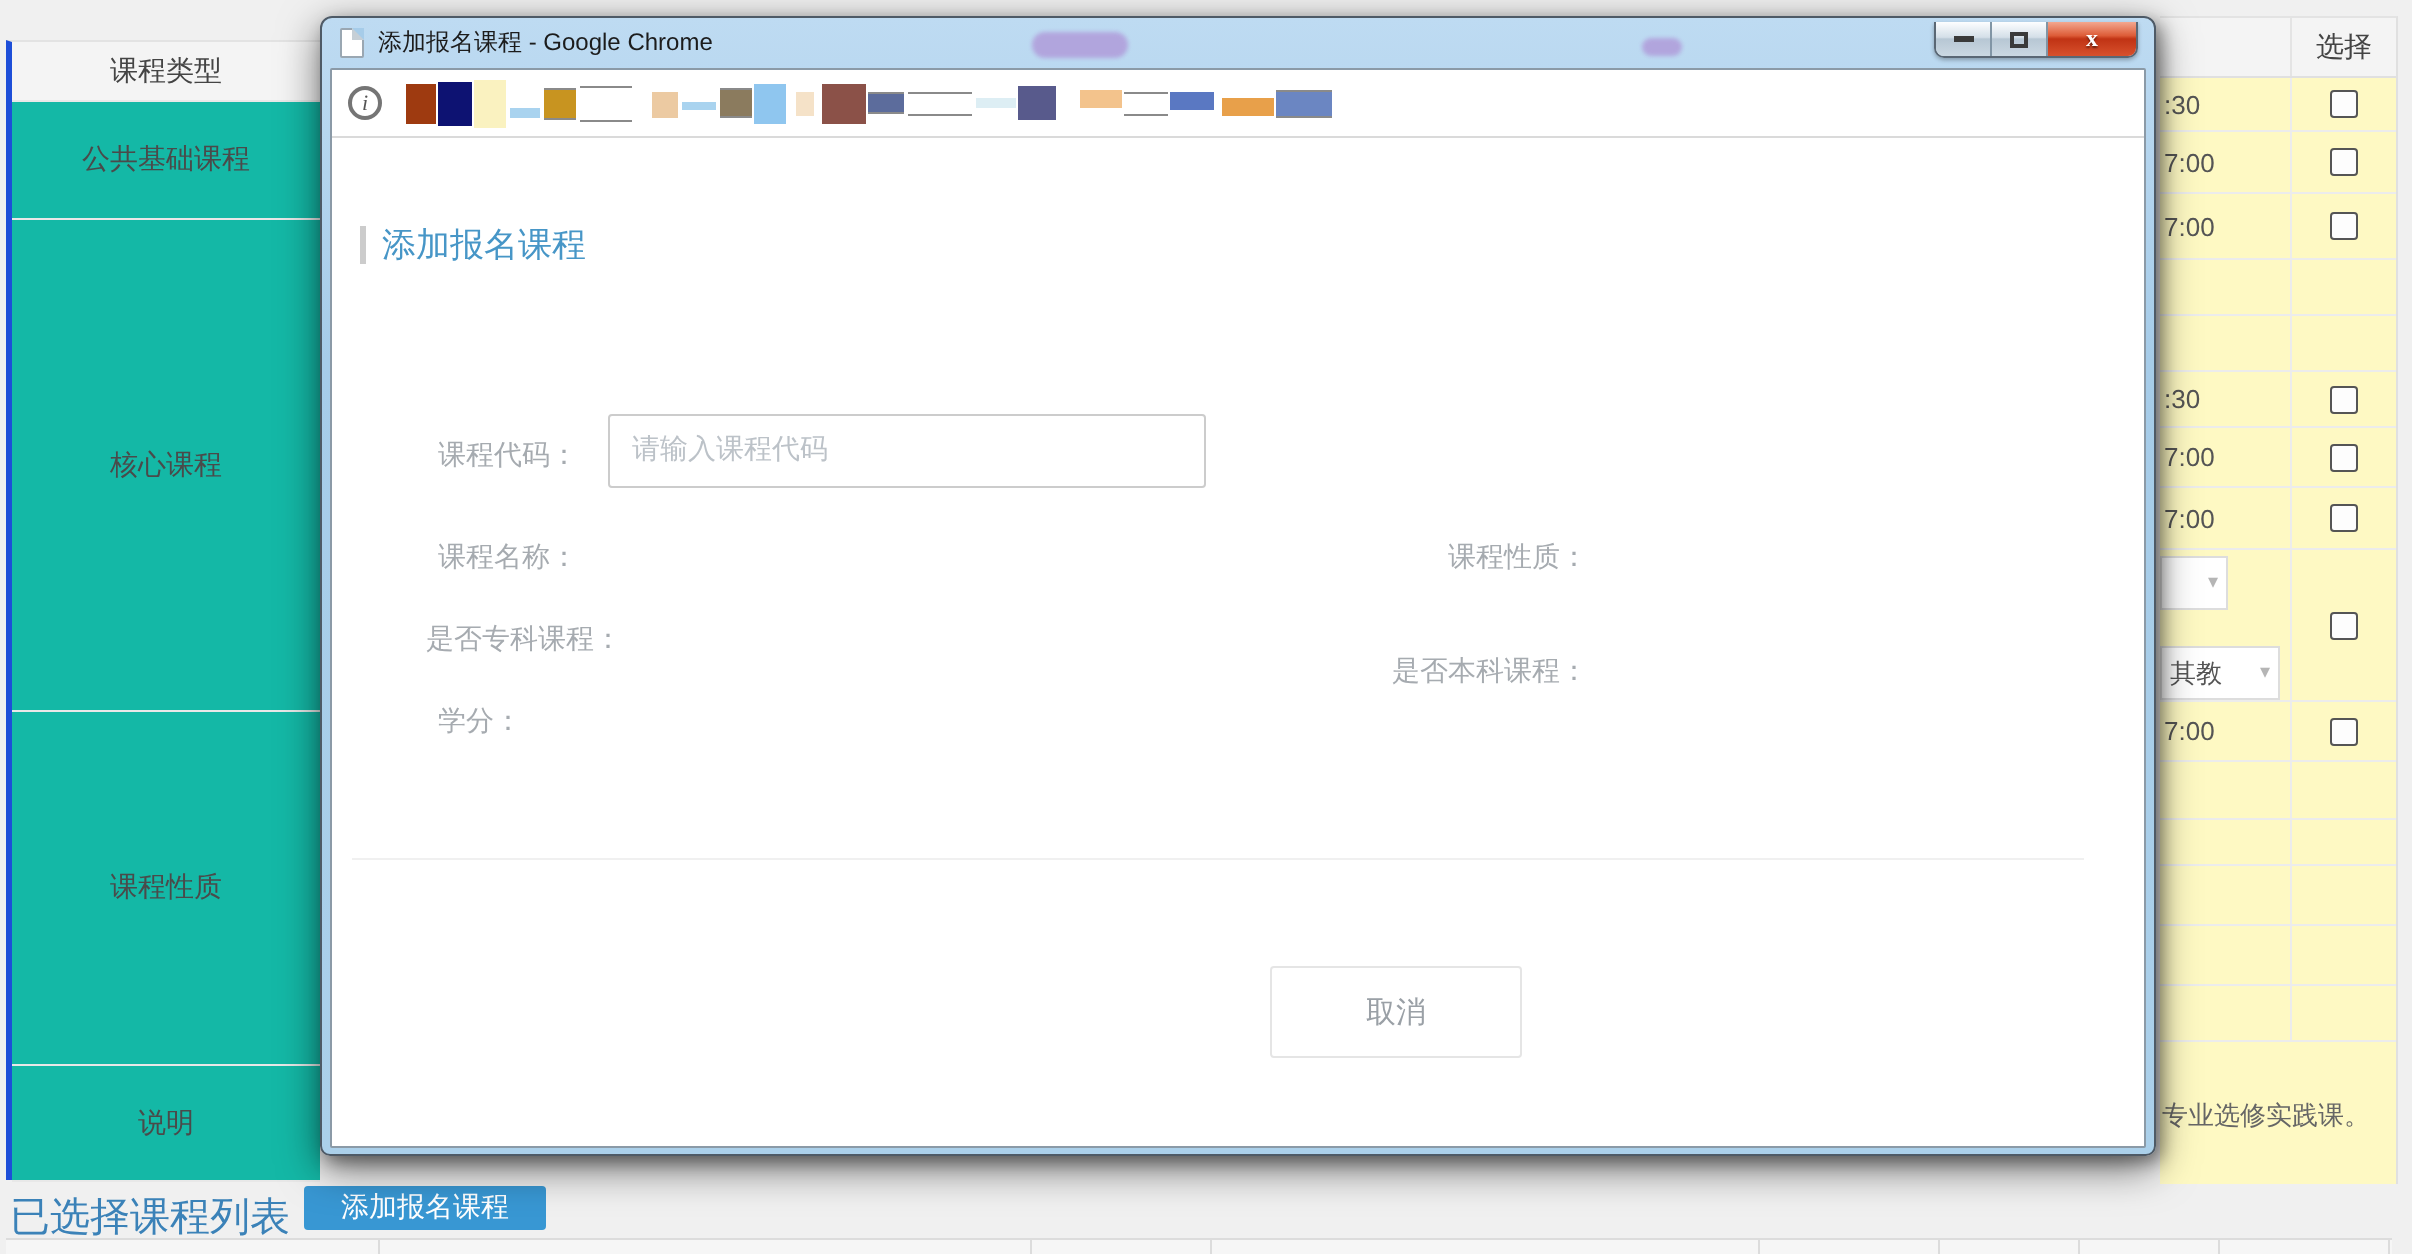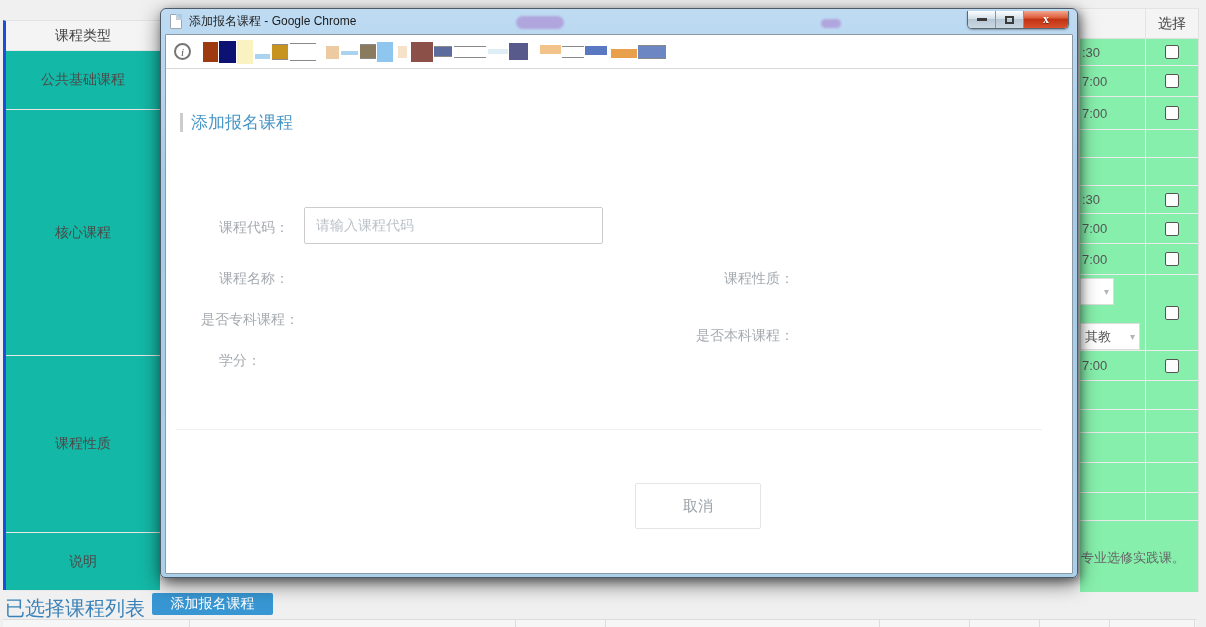--- a/index.html
+++ b/index.html
@@ -22,21 +22,21 @@
   }
   .left-table .hdr { height:30px; background:#f4f4f4; color:#444; }
   .lt-r0 { height:59px; }
   .lt-r1 { height:246px; }
   .lt-r2 { height:177px; }
   .lt-r3 { height:58px; border-bottom:1px solid #e8e8e8; }
 
   
   .right-table {
     position:absolute; left:1080px; top:8px; width:119px; height:584px;
-    background:#86efac; border-right:1px solid #e0e0e0; border-top:1px solid #e3e3e3;
+    background:#fef9c3; border-right:1px solid #e0e0e0; border-top:1px solid #e3e3e3;
   }
   .right-table .hrow {
     height:30px; background:#f4f4f4; border-bottom:1px solid #e0e0e0; display:flex;
   }
   .right-table .hrow .t-cell { width:66px; border-right:1px solid #e4e4e4; }
   .right-table .hrow .c-cell {
     width:52px; display:flex; align-items:center; justify-content:center;
     font-size:14px; color:#444;
   }
   .rt-row { display:flex; border-bottom:1px solid #ececec; }
@@ -352,21 +352,21 @@
       <div class="page-heading">
         <span class="heading-bar"></span>
         <span class="heading-text">添加报名课程</span>
       </div>
 
       <span class="f-label" style="left:53px; top:150px;">课程代码：</span>
       <input class="code-input" type="text" placeholder="请输入课程代码" style="">
 
       <span class="f-label" style="left:53px; top:201px;">课程名称：</span>
       <span class="f-label" style="left:558px; top:201px;">课程性质：</span>
-      <span class="f-label" style="left:35px; top:242px;text-align:right;">是否专科课程：</span>
+      <span class="f-label" style="left:47px; top:242px;text-align:right;">是否专科课程：</span>
       <span class="f-label" style="left:530px; top:242px;margin-top:16px;">是否本科课程：</span>
       <span class="f-label" style="left:53px; top:283px;">学分：</span>
 
       <div class="separator"></div>
 
       <button class="btn-cancel">取消</button>
     </div>
   </div>
 </div>
 

